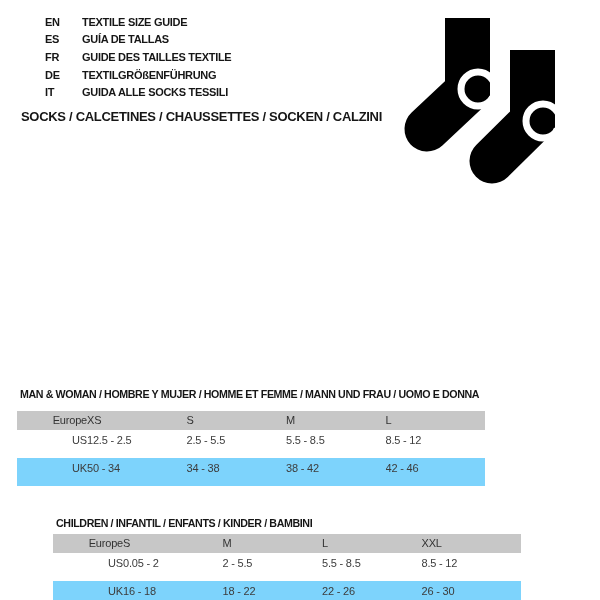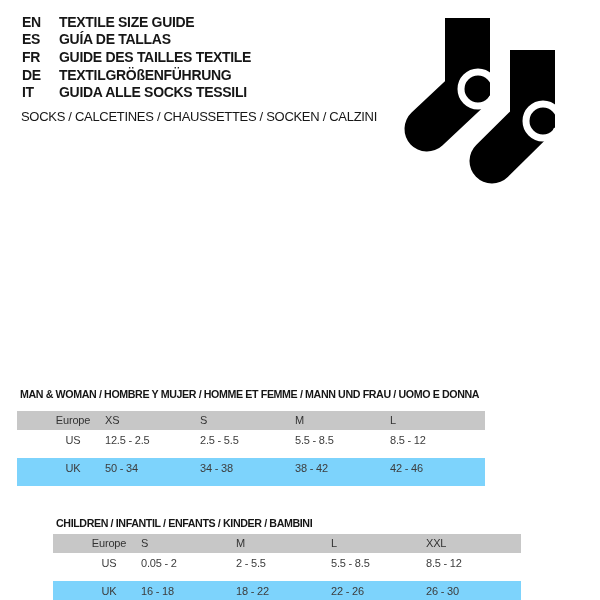--- a/index.html
+++ b/index.html
@@ -9,50 +9,51 @@
     position: relative;
     overflow: hidden;
     font-family: "Liberation Sans", sans-serif;
     color: #161616;
   }
 
   
   .lang-block { position: absolute; left: 22px; top: 13px; }
   .lang-row {
     display: flex; height: 17.6px; align-items: center;
-    font-size: 14px; font-weight: bold; letter-spacing: -0.3px;
+    font-size: 11px; font-weight: bold; letter-spacing: -0.3px;
     white-space: nowrap;
+    margin-left: 23px;
   }
   .lang-code { width: 37px; flex: 0 0 37px; }
 
   
   .category {
     position: absolute; left: 21px; top: 109px;
-    font-size: 13px; font-weight: normal; letter-spacing: -0.3px;
+    font-size: 13px; font-weight: bold; letter-spacing: -0.3px;
     white-space: nowrap;
   }
 
   
   .socks-svg { position: absolute; left: 395px; top: 5px; width: 195px; height: 190px; }
 
   
   .size-table { position: absolute; left: 17px; width: 468px; }
   #table1 { top: 388px; }
   #table2 { top: 517px; margin-left: 36px; }
   .table-title {
     font-size: 11px; font-weight: bold; letter-spacing: -0.4px;
     transform: scaleX(0.97); transform-origin: left center;
     margin-left: 3px; white-space: nowrap; height: 12px; line-height: 12px;
   }
   .trow { display: flex; height: 28px; line-height: 20px; font-size: 11px; color: #3c3c3c; }
   .trow.thead { background: #c7c7c7; height: 19px; line-height: 19px; margin-top: 11px; color: #333333; }
   #table2 .trow.thead { margin-top: 5px; }
   .trow.alt { background: #7dd3fc; }
   .cell { flex: 1; text-align: left; letter-spacing: -0.2px; overflow: hidden; }
-  .cell.region { flex: 0 0 64px; text-align: center; padding-left: 24px; }
+  .cell.region { flex: 0 0 64px; text-align: right; padding-left: 6px; }
 </style>
 </head>
 <body>
 
 <div class="lang-block">
   <div class="lang-row">
     <span class="lang-code">EN</span>
     <span class="lang-label">TEXTILE SIZE GUIDE</span>
   </div>
   <div class="lang-row">

